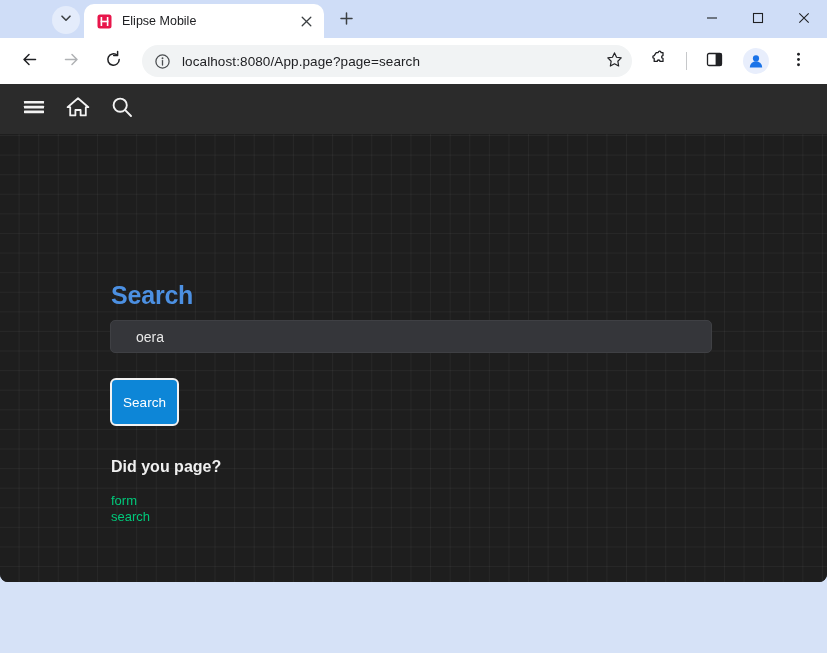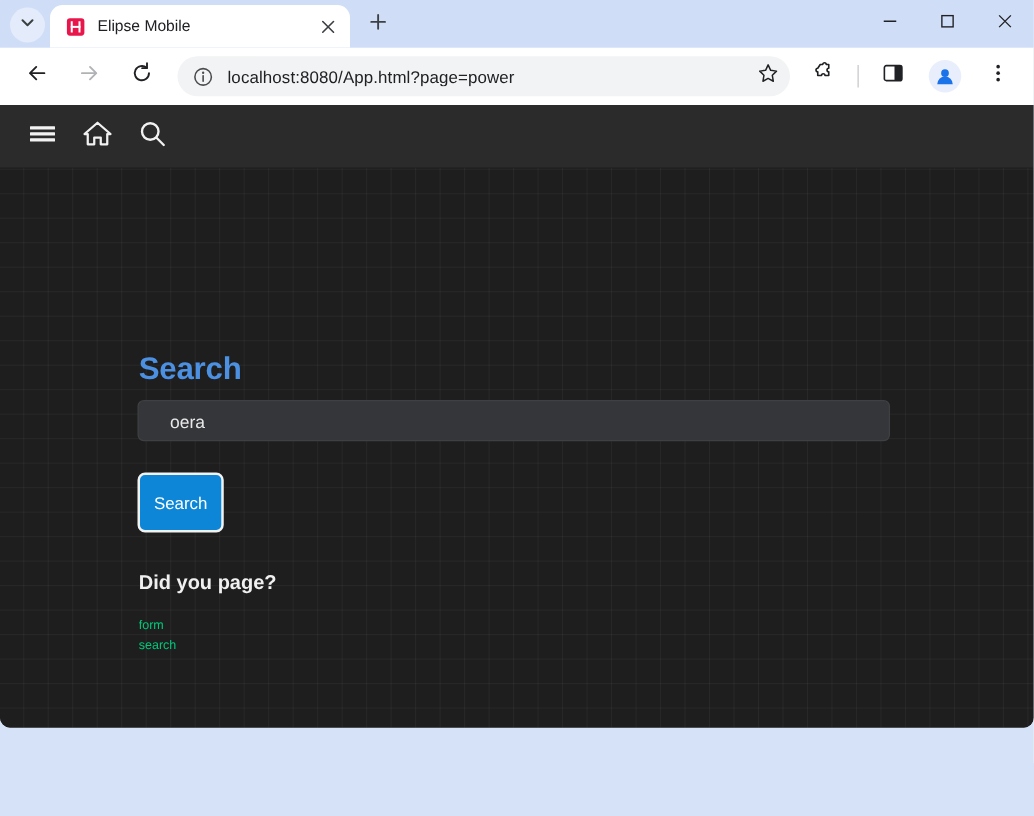--- a/index.html
+++ b/index.html
@@ -21,20 +21,21 @@
     overflow: hidden;
   }
 
   
   .titlebar {
     position: relative;
     height: 38px;
     background: #cfddf7;
     display: flex;
     align-items: flex-end;
+    padding-left: 44px;
   }
 
   .tabsearch {
     width: 28px;
     height: 28px;
     margin: 0 4px 4px 8px;
     border-radius: 14px;
     background: #e4ecfb;
     display: flex;
     align-items: center;
@@ -284,21 +285,21 @@
 
   .dym-list {
     position: absolute;
     left: 111px;
     top: 359px;
     display: flex;
     flex-direction: column;
   }
   .dym-link {
     color: #00c87a;
-    font-size: 10px;
+    font-size: 13px;
     line-height: 16px;
     text-decoration: none;
     cursor: pointer;
   }
 </style>
 </head>
 <body>
 
 <div id="window">
 
@@ -390,21 +391,21 @@
     </div>
 
     <div class="omnibox">
       <span class="omni-icon">
         <svg width="17" height="17" viewBox="0 0 17 17">
           <circle cx="8.5" cy="8.5" r="6.6" fill="none" stroke="#4a4d50" stroke-width="1.25"></circle>
           <circle cx="8.5" cy="5.2" r="0.95" fill="#4a4d50"></circle>
           <path d="M8.5 7.6 L8.5 12" stroke="#4a4d50" stroke-width="1.3" stroke-linecap="round"></path>
         </svg>
       </span>
-      <span class="omni-url" title="localhost:8080/App.html?page=search">localhost:8080/App.html?page=power</span>
+      <span class="omni-url" title="localhost:8080/App.html?page=search">localhost:8080/App.page?page=search</span>
       <span class="omni-star">
         <span>
           <svg width="17" height="17" viewBox="0 0 17 17">
             <path d="M8.5 1.9 L10.55 6.25 L15.2 6.9 L11.85 10.25 L12.65 15 L8.5 12.75 L4.35 15 L5.15 10.25 L1.8 6.9 L6.45 6.25 Z" fill="none" stroke="#202124" stroke-width="1.2" stroke-linejoin="round"></path>
           </svg>
         </span>
       </span>
     </div>
 
     <div class="tb-btn">

